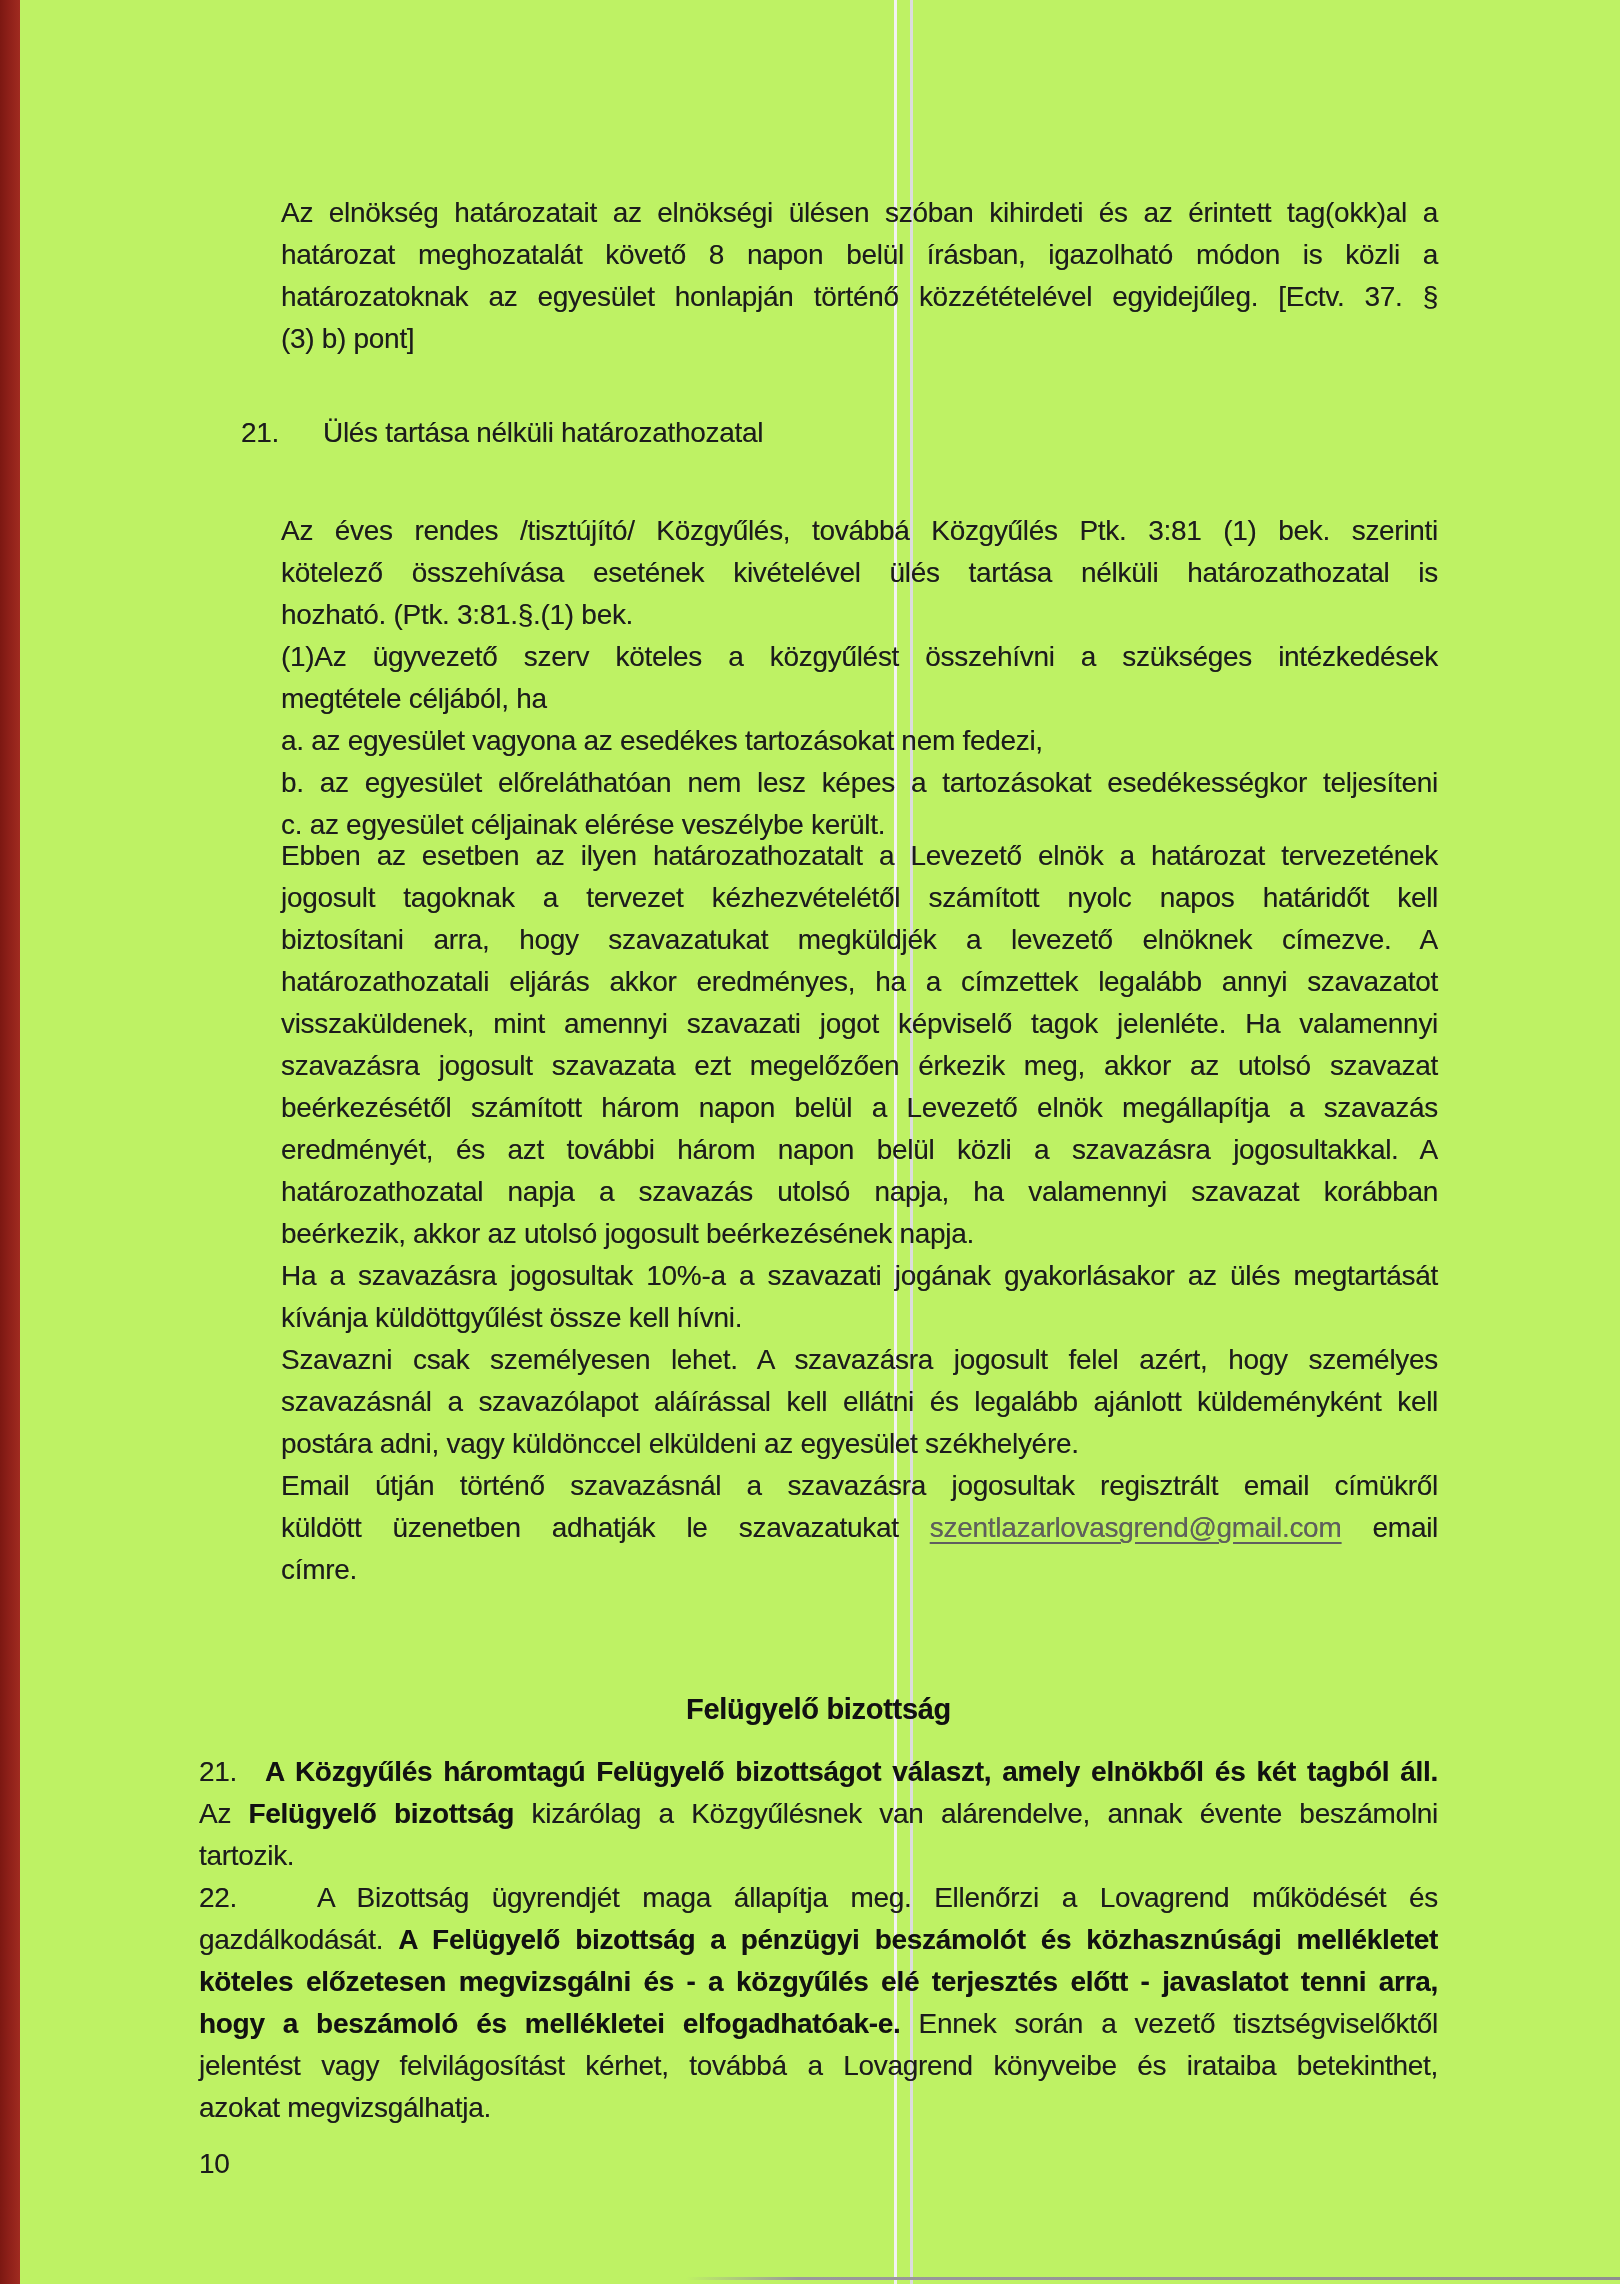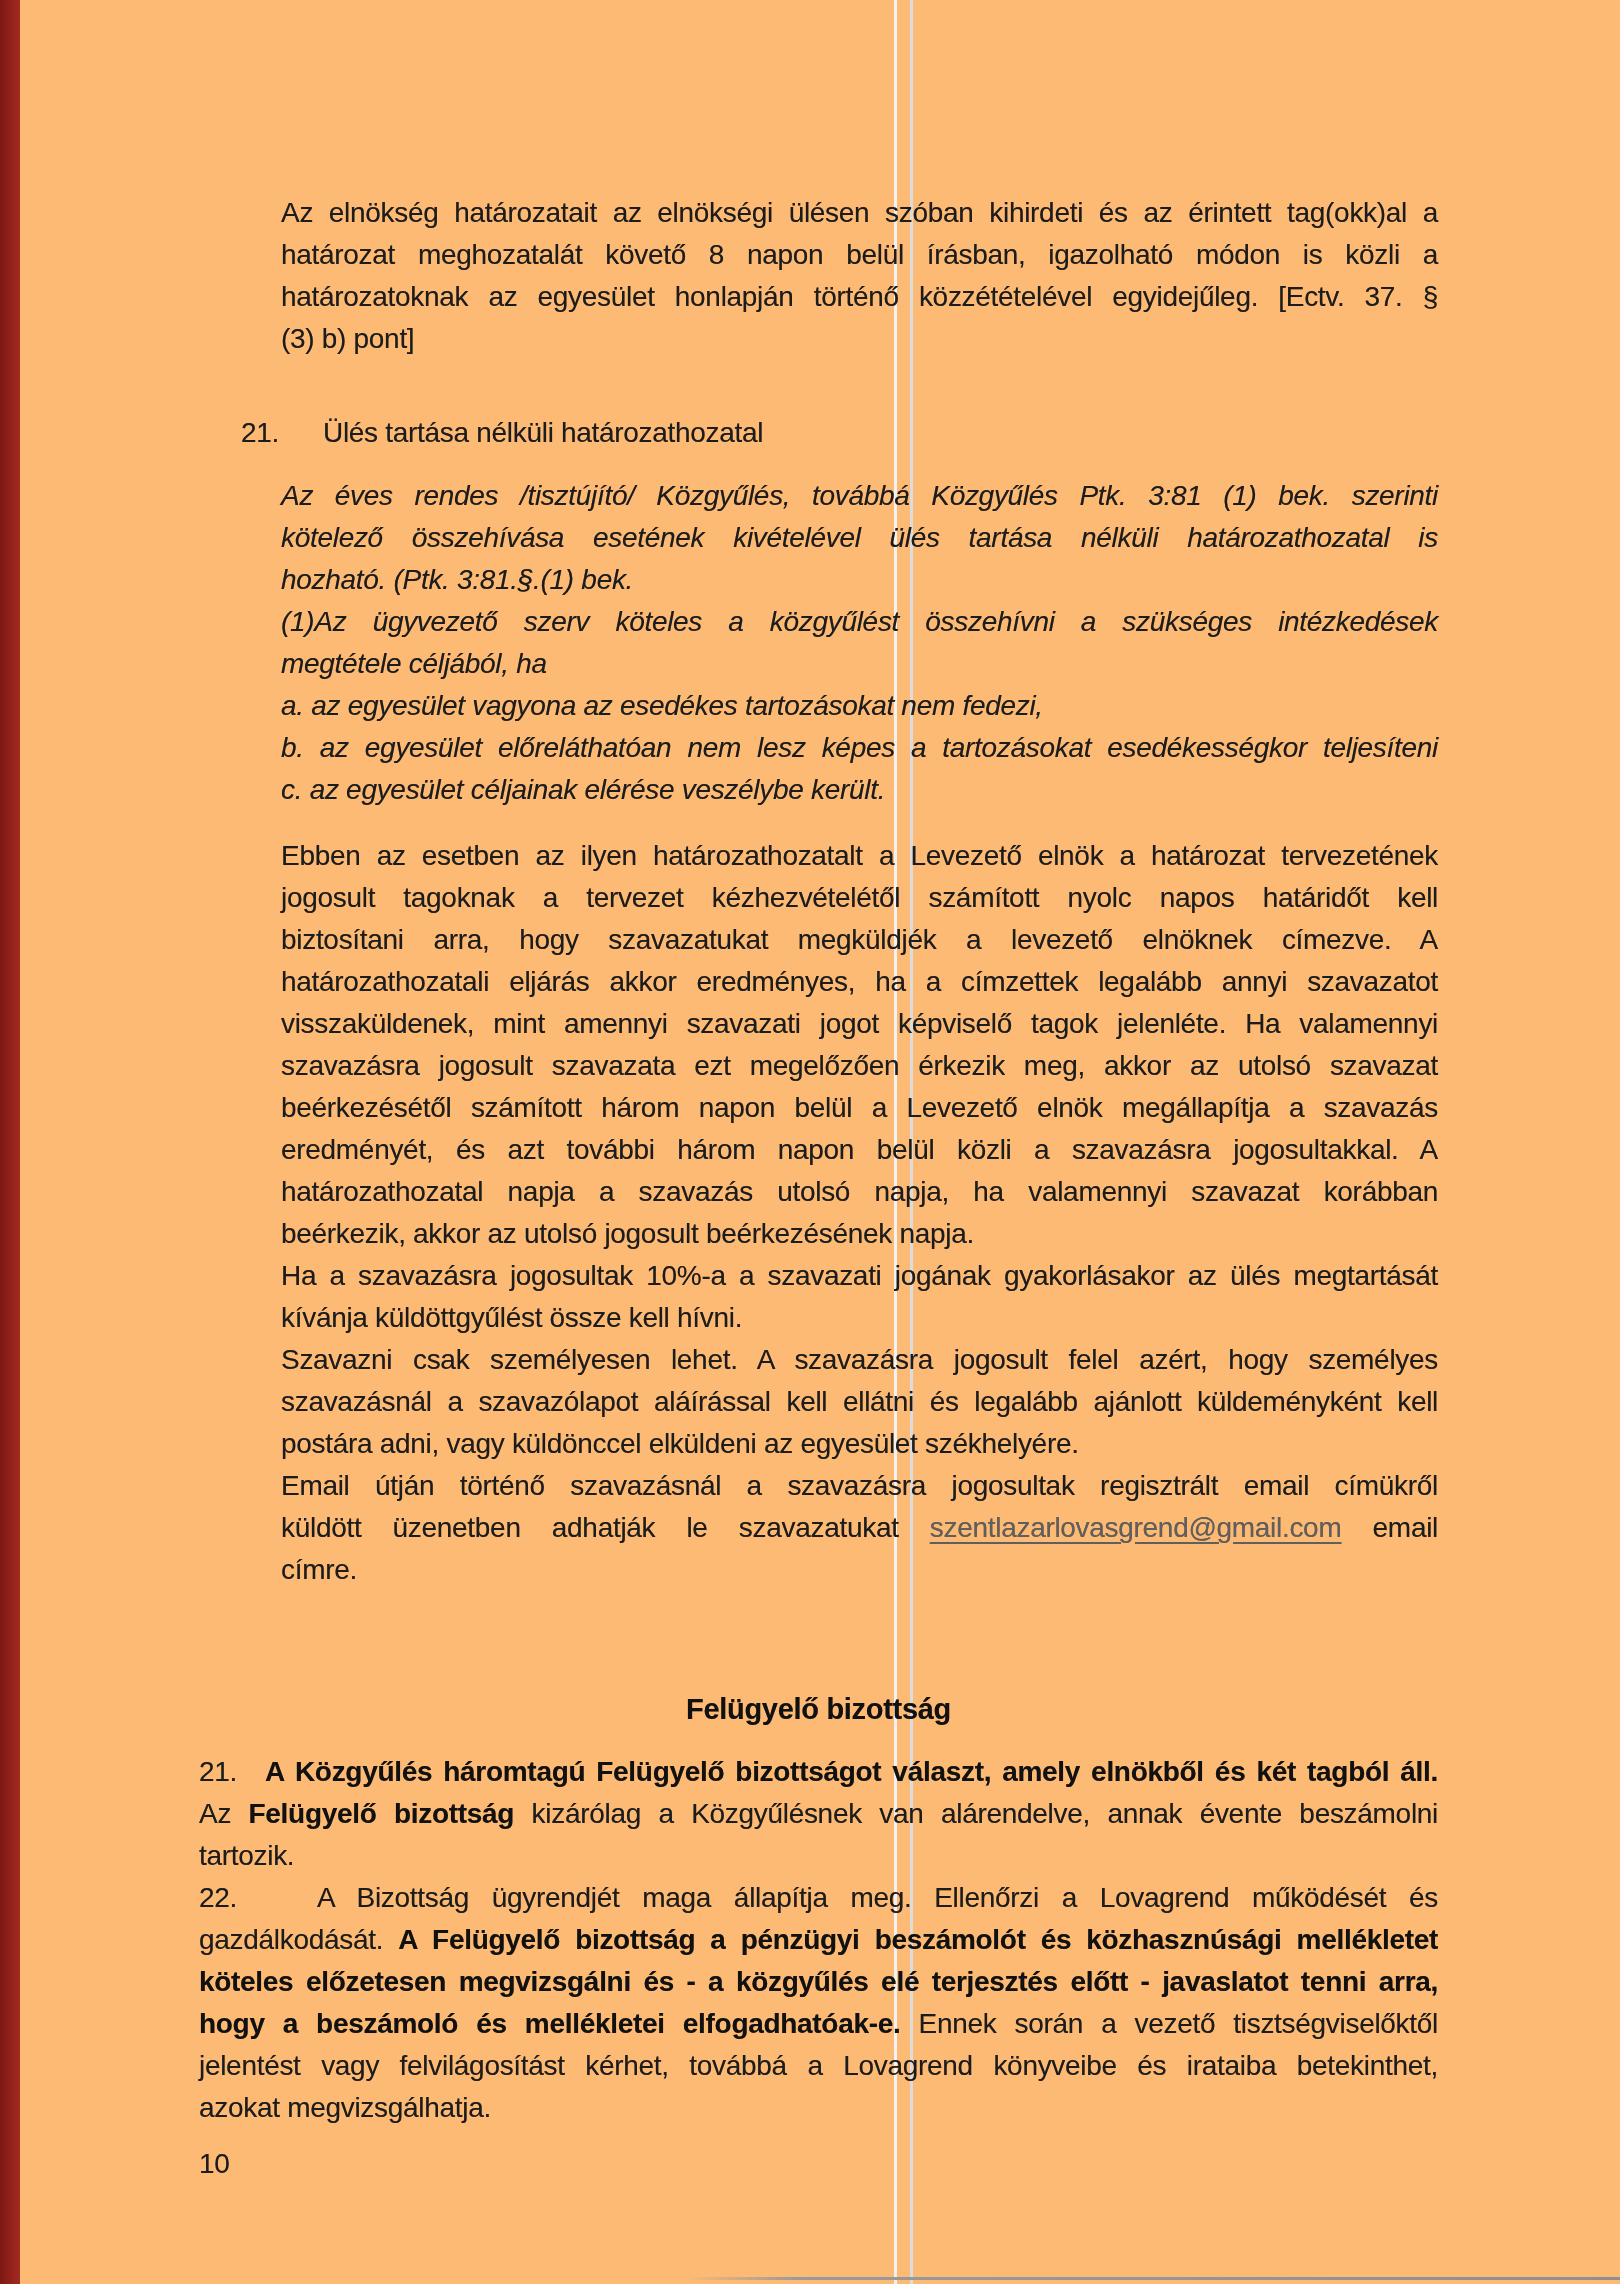--- a/index.html
+++ b/index.html
@@ -1,19 +1,19 @@
 <!DOCTYPE html>
 <html lang="hu"><head>
 <meta charset="utf-8">
 <style>
   html,body{margin:0;padding:0;background:#ffffff;}
   .page{
     position:relative;
     width:1620px;height:2285px;
-    background:#fdba74;
+    background:#bef264;
     overflow:hidden;
     font-family:"Liberation Sans", sans-serif;
     color:#1c1c1c;
   }
   
   .redbar{
     position:absolute;left:0;top:0;width:19.6px;height:2285px;
     background:linear-gradient(90deg,#7c1812 0%,#8e2019 45%,#a02b20 100%);
   }
   .fold{position:absolute;top:0;height:2285px;}
@@ -32,21 +32,21 @@
     white-space:normal;
   }
   .j{text-align:justify;text-align-last:justify;-moz-text-align-last:justify;}
   b{font-weight:700;color:#111;}
   .lbl{display:inline-block;}
   .lbl-a{width:82px;}
   .lbl-b{width:66px;}
   .lbl-c{width:118px;}
   #para1{top:192px;left:281px;width:1157px;}
   #h21{top:412px;left:199px;width:1239px;margin-left:42px;}
-  #para2{top:475px;left:281px;width:1157px;font-style:italic;}
+  #para2{top:510px;left:281px;width:1157px;}
   #para3{top:835px;left:281px;width:1157px;}
   #fbheading{top:1688px;left:199px;width:1239px;text-align:center;}
   #fbheading .ln{font-weight:700;font-size:29px;color:#111;}
   #items{top:1751px;left:199px;width:1239px;}
   #pagenum{top:2143px;left:199px;width:1239px;}
   a.email{color:#5f5f5f;text-decoration:underline;text-underline-offset:4.9px;margin-top:44px;}
 </style>
 </head>
 <body>
 

